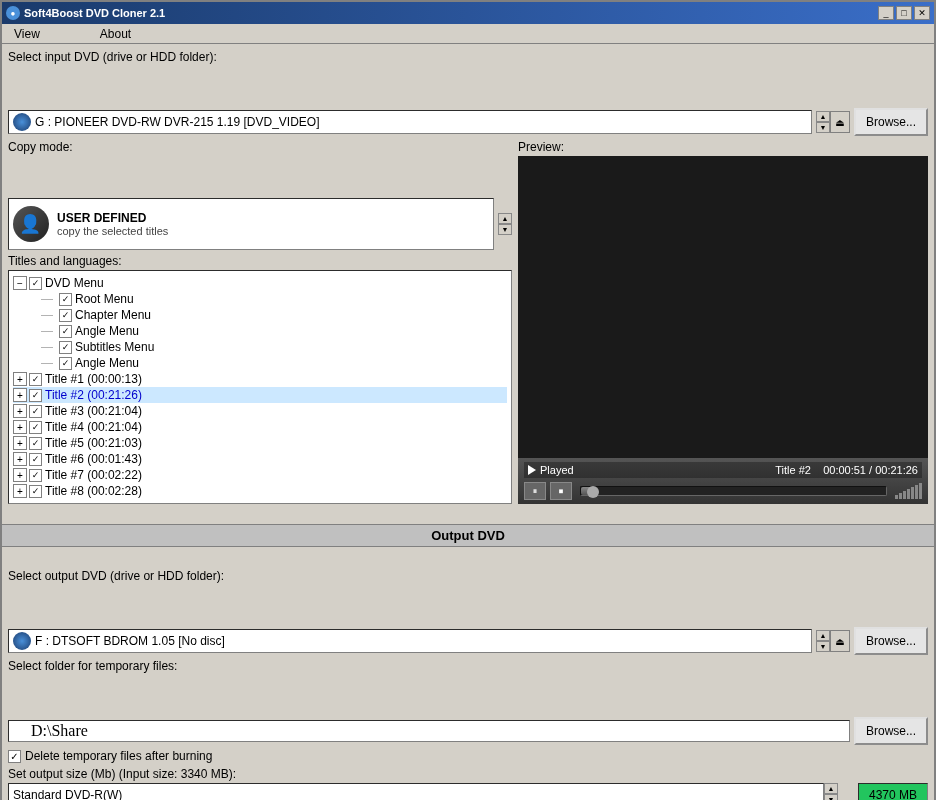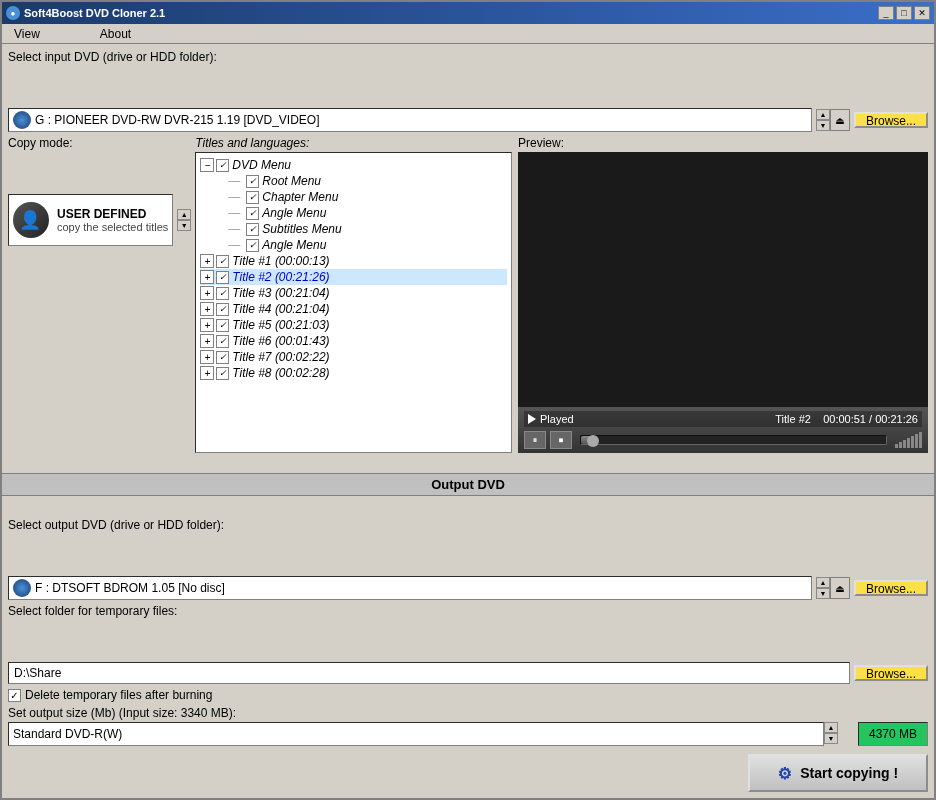--- a/index.html
+++ b/index.html
@@ -122,37 +122,37 @@
       height: 22px;
       background: #d4d0c8;
       border: 1px solid #808080;
       cursor: pointer;
       display: flex;
       align-items: center;
       justify-content: center;
       font-size: 10px;
     }
     .browse-btn {
-      height: 16px;
+      height: 28px;
       padding: 0 10px;
-      background: #fde047;
+      background: #e5e5e5;
       border: 2px outset #e0e0e0;
       cursor: pointer;
       font-size: 12px;
       white-space: nowrap;
     }
     .two-panel {
       display: flex;
       gap: 6px;
       flex: 1;
     }
     .left-panel {
       width: 504px;
       display: flex;
-      flex-direction: row;
+      flex-direction: column;
       gap: 4px;
     }
     .right-panel {
       flex: 1;
       display: flex;
       flex-direction: column;
     }
     .copy-mode-box {
       border: 1px inset #808080;
       background: white;
@@ -334,22 +334,23 @@
       display: flex;
       flex-direction: column;
       gap: 4px;
       padding-top: 2px;
     }
     .text-input {
       width: 100%;
       height: 22px;
       background: white;
       border: 1px inset #808080;
-      padding: 2px 5px;
-      font-size: 12px;
+      padding: 2px 22px;
+      font-size: 16px;
+      font-family: Liberation Serif, serif;
     }
     .checkbox-row {
       display: flex;
       align-items: center;
       gap: 4px;
     }
     .checkbox {
       width: 13px;
       height: 13px;
       border: 1px solid #808080;
@@ -491,21 +492,21 @@
             </div>
             <div class="copy-mode-scroll">
               <div class="spinner-col">
                 <button class="spin-up">▲</button>
                 <button class="spin-down">▼</button>
               </div>
             </div>
           </div>
         </div>
 
-        <div style="flex:1; display:flex; flex-direction:column;font-style:italic;">
+        <div style="flex:1; display:flex; flex-direction:column;">
           <div class="section-label">Titles and languages:</div>
           <div class="titles-box">
 
             <div class="tree-item">
               <div class="tree-expand">−</div>
               <div class="tree-check">✓</div>
               <span>DVD Menu</span>
             </div>
 
             <div class="tree-item" style="padding-left: 28px;">

